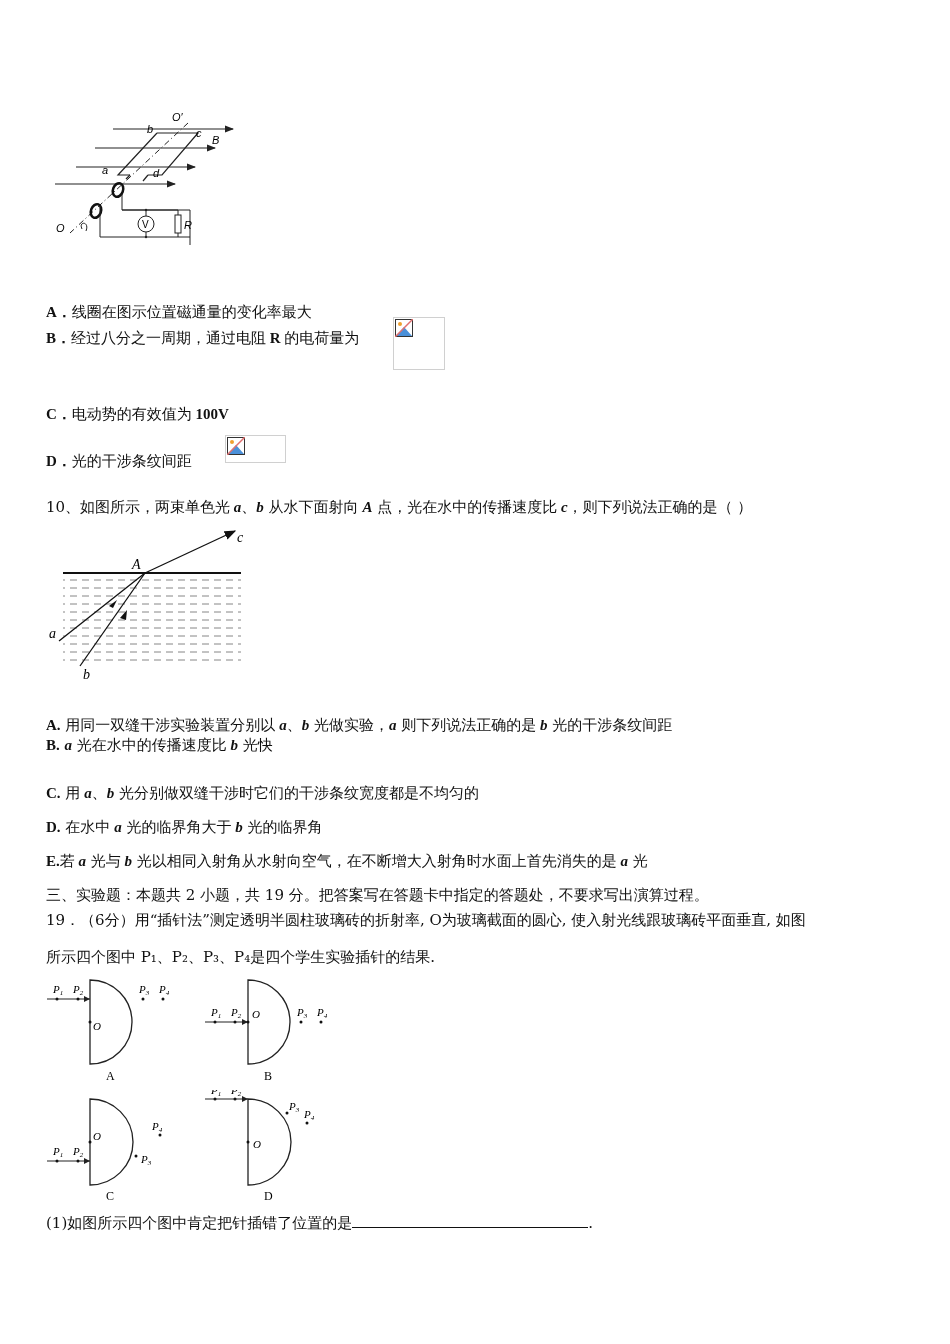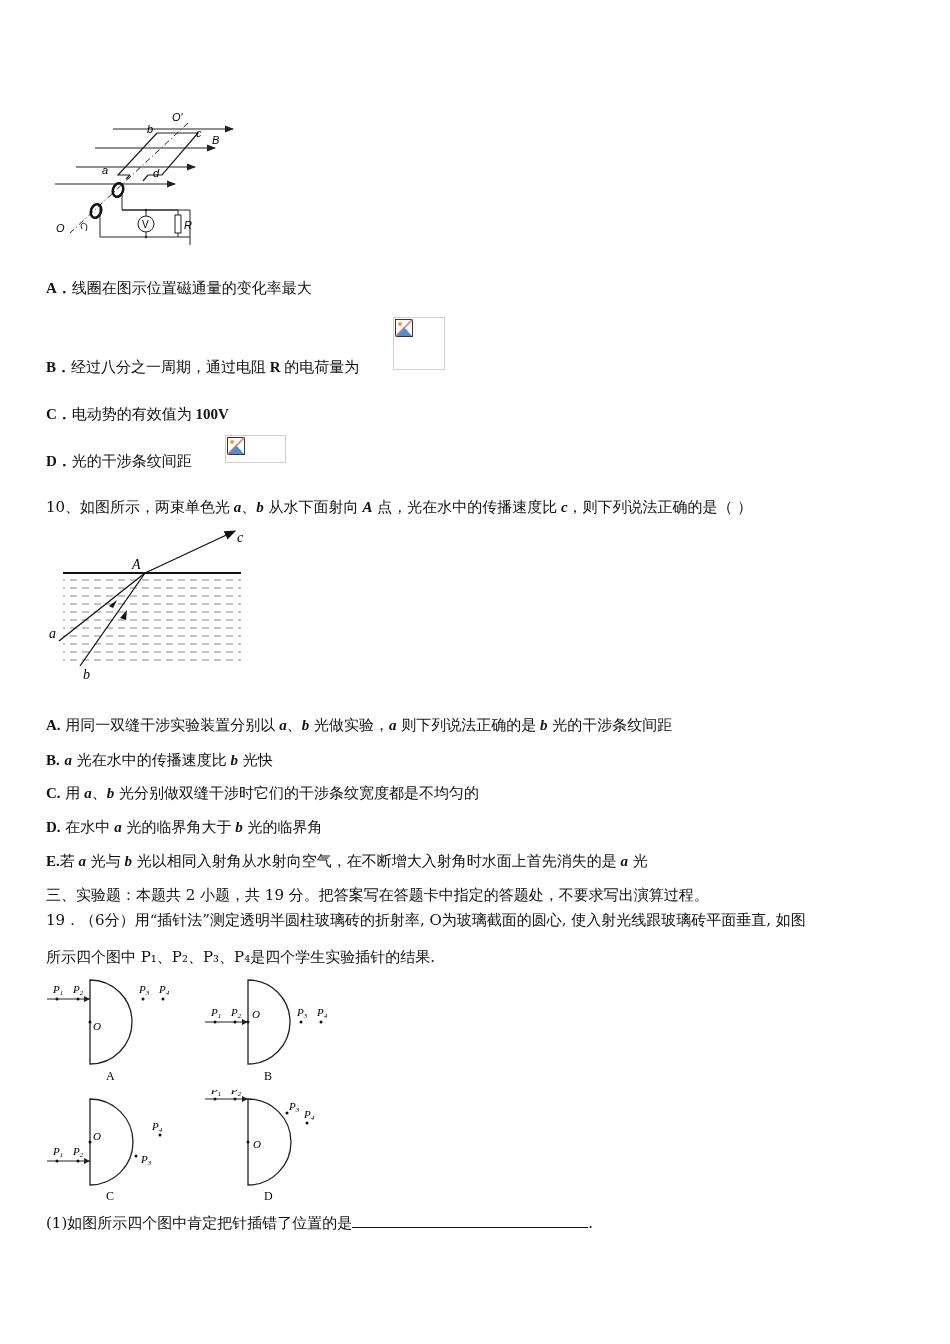--- a/index.html
+++ b/index.html
@@ -57,24 +57,24 @@
   <text x="97" y="28" font-size="11" font-style="italic">b</text>
   <text x="146" y="32" font-size="11" font-style="italic">c</text>
   <text x="162" y="39" font-size="11" font-style="italic">B</text>
   <text x="52" y="69" font-size="11" font-style="italic">a</text>
   <text x="103" y="72" font-size="11" font-style="italic">d</text>
   <text x="6" y="127" font-size="11" font-style="italic">O</text>
   <text x="92" y="123" font-size="10">V</text>
   <text x="134" y="124" font-size="11" font-style="italic">R</text>
 </svg>
 
-<div class="line" style="top:278px">
+<div class="line" style="top:302px">
   <span class="opt-label">A．</span><span>线圈在图示位置磁通量的变化率最大</span>
 </div>
-<div class="line" style="top:357px">
+<div class="line" style="top:328px">
   <span class="opt-label">B．</span><span>经过八分之一周期，通过电阻</span><span class="b"> R </span><span>的电荷量为</span>
 </div>
 <div class="broken-img" style="left:393px;top:317px;width:52px;height:53px">
   <svg class="icon" viewBox="0 0 18 18">
       <rect x="0.5" y="0.5" width="17" height="17" fill="#fff" stroke="#333"></rect>
       <circle cx="5" cy="5" r="2" fill="#f0a030"></circle>
       <path d="M1,17 L9,8 L17,17 Z" fill="#4a90d9"></path>
       <line x1="0" y1="18" x2="18" y2="0" stroke="#e07070" stroke-width="1.5"></line>
     </svg>
 </div>
@@ -115,21 +115,21 @@
   <path d="M75,90 L82,82 L81,92 Z" fill="#111"></path>
   <text x="87" y="41" font-size="14" font-style="italic">A</text>
   <text x="4" y="110" font-size="14" font-style="italic">a</text>
   <text x="38" y="151" font-size="14" font-style="italic">b</text>
   <text x="192" y="14" font-size="14" font-style="italic">c</text>
 </svg>
 
 <div class="line" style="top:715px">
   <span class="opt-label">A.</span><span>  用同一双缝干涉实验装置分别以</span><span class="it"> a</span><span>、</span><span class="it">b</span><span> 光做实验，</span><span class="it">a</span><span> 则下列说法正确的是</span><span class="it"> b</span><span> 光的干涉条纹间距</span>
 </div>
-<div class="line" style="top:750px">
+<div class="line" style="top:735px">
   <span class="opt-label">B.</span><span>  </span><span class="it">a</span><span> 光在水中的传播速度比</span><span class="it"> b</span><span> 光快</span>
 </div>
 <div class="line" style="top:783px">
   <span class="opt-label">C.</span><span>  用</span><span class="it"> a</span><span>、</span><span class="it">b</span><span> 光分别做双缝干涉时它们的干涉条纹宽度都是不均匀的</span>
 </div>
 <div class="line" style="top:817px">
   <span class="opt-label">D.</span><span>  在水中</span><span class="it"> a</span><span> 光的临界角大于</span><span class="it"> b</span><span> 光的临界角</span>
 </div>
 <div class="line" style="top:851px">
   <span class="opt-label">E.</span><span>若</span><span class="it"> a</span><span> 光与</span><span class="it"> b</span><span> 光以相同入射角从水射向空气，在不断增大入射角时水面上首先消失的是</span><span class="it"> a</span><span> 光</span>

